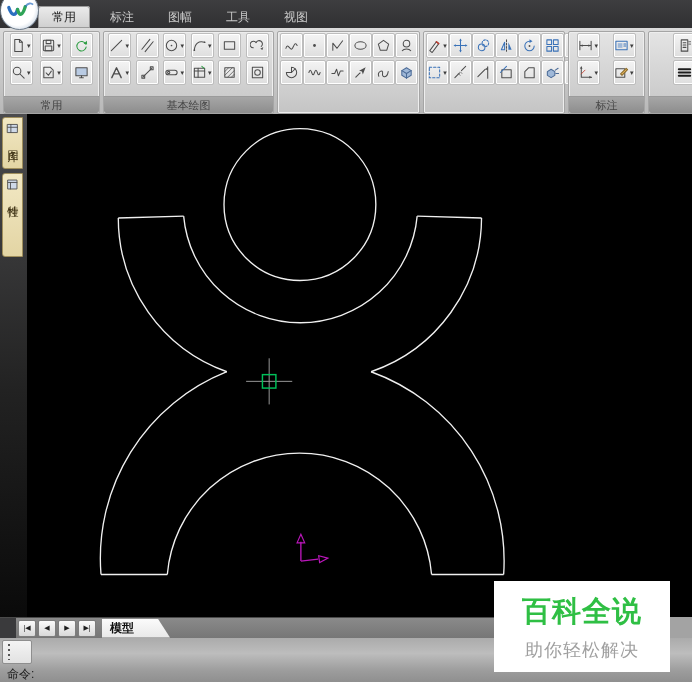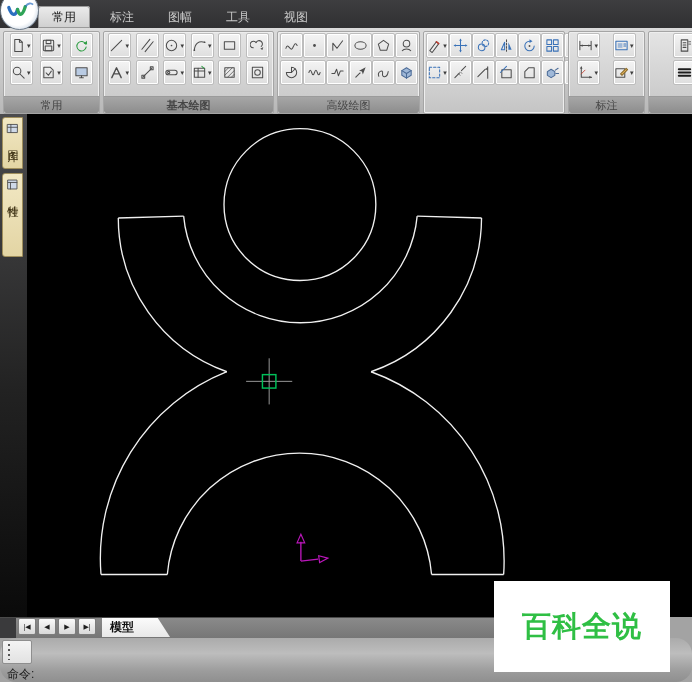--- a/index.html
+++ b/index.html
@@ -15,21 +15,21 @@
   .tab.active{background:linear-gradient(#ececec,#cfcfcf);color:#1b1b1b;border-radius:3px 3px 0 0;
         box-shadow:0 0 0 1px #9a9a9a inset;}
   
   .ribbon{position:absolute;left:0;top:28px;width:692px;height:86px;
         background:linear-gradient(#dadada,#c3c3c3 70%,#b7b7b7);overflow:hidden;
         display:flex;align-items:stretch;padding-top:3px;box-sizing:border-box;}
   .rgroup{display:flex;flex-direction:column;margin-left:3px;flex:0 0 auto;
         background:linear-gradient(#e4e4e4,#cdcdcd 75%,#c4c4c4);
         border:1px solid #a5a5a5;border-radius:2px;box-shadow:0 0 0 1px #eee inset;}
   .rgroup:nth-of-type(1){width:95px;}
-  .rgroup:nth-of-type(2){width:169px;font-weight:bold;}
+  .rgroup:nth-of-type(2){width:169px;}
   .rgroup:nth-of-type(3){width:141px;}
   .rgroup:nth-of-type(4){width:140px;}
   .rgroup:nth-of-type(5){width:75px;}
   .rgroup:nth-of-type(6){width:70px;}
   .rrow{display:flex;justify-content:space-around;align-items:center;height:27px;padding:0 2px;}
   .rbtn{display:flex;align-items:center;justify-content:center;height:23px;min-width:21px;
         border:1px solid #bdbdbd;border-radius:2px;background:linear-gradient(#f4f4f4,#dedede);
         box-shadow:0 0 0 1px #fff inset;cursor:pointer;}
   .rbtn .dd{font-size:7px;color:#3c3c3c;margin:0 1px 0 1px;}
   .rbtn svg{display:block;}
@@ -44,30 +44,30 @@
         align-items:center;padding-top:3px;box-sizing:border-box;cursor:pointer;}
   .stab .vtxt{writing-mode:vertical-rl;text-orientation:upright;font-size:11px;color:#3b2f12;margin-top:2px;letter-spacing:1px;}
   .canvas{position:absolute;left:27px;top:0;width:665px;height:503px;background:#000;cursor:none;}
   
   .watermark{position:absolute;left:494px;top:581px;width:176px;height:91px;background:#fff;z-index:12;
         display:flex;flex-direction:column;align-items:center;justify-content:center;}
   .wm-title{font-size:29px;font-weight:bold;letter-spacing:1px;}
   .wm-sub{font-size:18px;margin-top:6px;letter-spacing:1px;}
   
   .tabrow{position:absolute;left:0;top:617px;width:548px;height:21px;background:linear-gradient(#8a8a8a,#767676);
-        border-top:1px solid #4a4a4a;display:flex;align-items:flex-start;box-sizing:border-box;}
+        border-top:1px solid #4a4a4a;display:flex;align-items:center;box-sizing:border-box;}
   .tabrow-cap{width:16px;height:100%;background:#3a3a3c;}
   .navbtn{width:16px;height:15px;margin-left:2px;background:linear-gradient(#fafafa,#d9d9d9);
         border:1px solid #7d7d7d;border-radius:2px;font-size:7px;color:#1d1d1d;
         display:flex;align-items:center;justify-content:center;cursor:pointer;}
   .modeltab{margin-left:6px;height:19px;min-width:46px;background:linear-gradient(#fbfbfb,#e8e8e8);
         clip-path:polygon(0 0,82% 0,100% 100%,0 100%);display:flex;align-items:center;
         padding:0 14px 0 8px;font-size:12px;font-weight:bold;color:#111;cursor:pointer;}
   .cmdwin{position:absolute;left:0;top:638px;width:692px;height:44px;
-        background:linear-gradient(#ababab,#bdbdbd 35%,#9c9c9c 75%,#8f8f8f);border-radius:16px;}
+        background:linear-gradient(#ababab,#bdbdbd 35%,#9c9c9c 75%,#8f8f8f);}
   .grip{position:absolute;left:2px;top:2px;width:28px;height:22px;background:linear-gradient(#f4f4f4,#e2e2e2);
         border:1px solid #8e8e8e;border-radius:2px;cursor:grab;}
   .grip .dots{position:absolute;left:5px;top:3px;width:2px;height:16px;
         background:repeating-linear-gradient(#555 0 2px,transparent 2px 5px);}
   .prompt{position:absolute;left:7px;top:28px;font-size:12px;color:#202020;}
 </style>
 </head>
 <body>
 
 <div id="app">
@@ -344,21 +344,20 @@
           </div>
           <div class="rbtn">
             <span>
               <svg width="15" height="15" viewBox="0 0 16 16" fill="none" stroke="#4d4d4d" stroke-width="1.1" stroke-linecap="round" stroke-linejoin="round">
                 <path d="M3 6l5-3 5 3v5l-5 3-5-3z" fill="#9fb8d8" stroke="#4a6a96"></path>
                 <path d="M3 6l5 3 5-3M8 9v5" stroke="#4a6a96"></path>
               </svg>
             </span>
           </div>
         </div>
-        <div class="rlabel">高级绘图</div>
       </div>
       <div class="rgroup">
         <div class="rrow">
           <div class="rbtn">
             <span>
               <svg width="15" height="15" viewBox="0 0 16 16" fill="none" stroke="#4d4d4d" stroke-width="1.1" stroke-linecap="round" stroke-linejoin="round">
                 <path d="M3 13.5l7-9.5 2.5 2-7 9.5z" fill="#efefef"></path>
                 <path d="M10 4l2.5 2" stroke="#c0392b" stroke-width="1.6"></path>
               </svg>
             </span>
@@ -586,20 +585,21 @@
             <path d="M312 541 l-4 9 h8 z" fill="none" stroke="#bb16bb" stroke-width="1.2"></path>
             <path d="M312 569 L330 567" stroke="#bb16bb" stroke-width="1.4"></path>
             <path d="M340 566 l-9.5 -2.5 1 7 z" fill="none" stroke="#bb16bb" stroke-width="1.2"></path>
           </g>
         </svg>
     </div>
   </div>
 
   <div class="watermark">
     <div class="wm-title" style="color: rgb(47, 191, 68);">百科全说</div>
+    <div class="wm-sub" style="color: rgb(159, 159, 159);">助你轻松解决</div>
   </div>
 
   <div class="tabrow">
     <div class="tabrow-cap"></div>
     <span id="navbtns" style="display:flex">
         <div class="navbtn">|◀</div>
         <div class="navbtn">◀</div>
         <div class="navbtn">▶</div>
         <div class="navbtn">▶|</div>
       </span>

